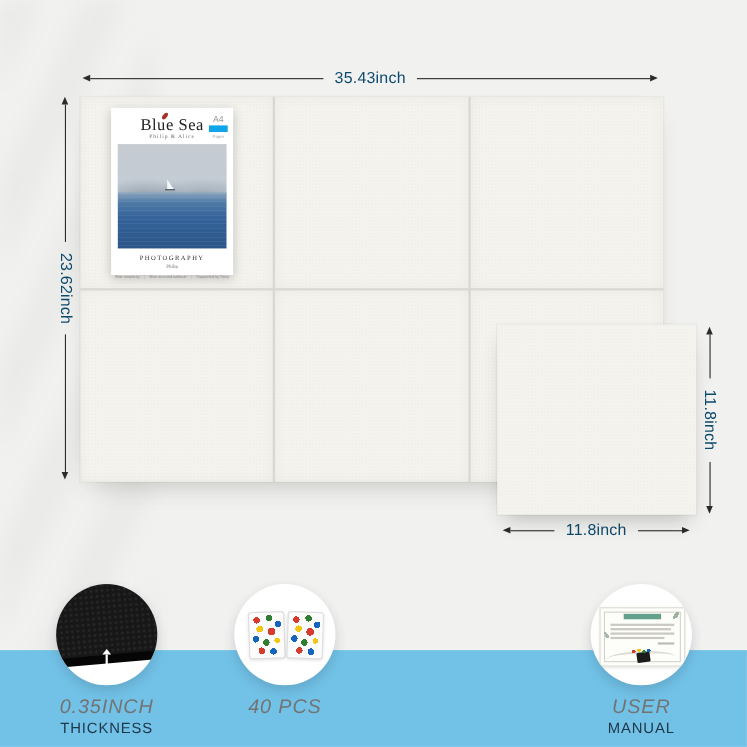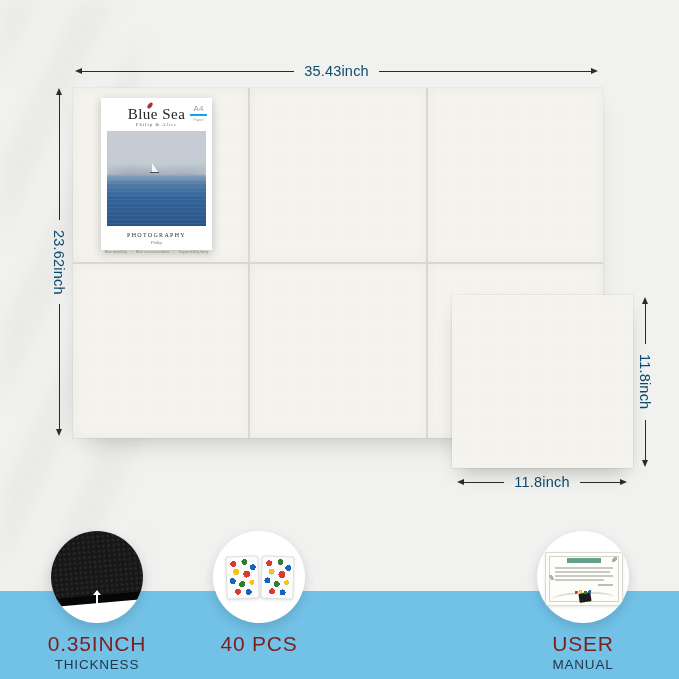--- a/index.html
+++ b/index.html
@@ -57,21 +57,21 @@
     position:absolute; left:101px; top:98px; width:111px; height:152px; z-index:3;
     background:#ffffff; text-align:center;
     box-shadow:0 3px 9px rgba(50,50,45,0.28);
   }
   .poster-title-wrap { position:relative; margin-top:7px; height:16px; }
   .poster-title { font-family:"Liberation Serif", serif; font-size:15px; color:#232323; letter-spacing:0.5px; }
   .leaf { position:absolute; top:-3px; left:47px; width:4px; height:7px; background:#a93226;
           border-radius:60% 40% 60% 40%; transform:rotate(32deg); }
   .poster-subtitle { font-family:"Liberation Serif", serif; font-size:5px; color:#6a6a6a; letter-spacing:0.9px; margin-top:1px; }
   .poster-badge { position:absolute; top:6px; right:5px; width:17px; color:#9a9a95; text-align:center; }
-  .badge-size { font-size:8px; border-bottom:2px solid #0ea5e9; padding-bottom:1px; }
+  .badge-size { font-size:8px; border-bottom:6px solid #0ea5e9; padding-bottom:1px; }
   .badge-type { font-size:4px; margin-top:1px; color:#a5a5a0; }
   .poster-photo { position:relative; margin:4px 6px 0; height:95px; overflow:hidden;
     background:linear-gradient(#c7ccd2 0%, #c2cbd4 44%, #b8c5d1 46%); }
   .mountains { position:absolute; left:0; right:0; top:27%; height:21%;
     background:radial-gradient(60% 100% at 25% 100%, rgba(122,134,148,0.55), rgba(122,134,148,0) 70%),
                radial-gradient(70% 100% at 78% 100%, rgba(122,134,148,0.45), rgba(122,134,148,0) 72%);
     filter:blur(1.2px); }
   .sea { position:absolute; left:0; right:0; top:46%; bottom:0;
     background:linear-gradient(#8aa4bd 0%, #4f7aa6 18%, #34639a 45%, #2b5587 100%); }
   .sea::after { content:""; position:absolute; inset:0;
@@ -84,21 +84,21 @@
   .poster-footnotes { display:flex; justify-content:center; align-items:center; gap:4px; margin-top:4px;
     font-size:3.5px; color:#8e8e8a; }
   .fsep { font-style:normal; font-size:4px; color:#b5b5b0; }
 
   
   .band { position:absolute; left:0; right:0; top:591px; height:88px; background:#72c2e7; }
   .feature { position:absolute; top:531px; width:170px; text-align:center; z-index:4; }
   .f1{left:12px} .f2{left:174px} .f3{left:335px} .f4{left:498px}
   .circle { position:relative; width:92px; height:92px; margin:0 auto; background:#fff;
     border-radius:50%; overflow:hidden; box-shadow:0 5px 11px rgba(40,70,90,0.20); }
-  .f-value { margin-top:9px; font-size:21px; color:#7f1d1d; letter-spacing:0.8px; }
+  .f-value { margin-top:9px; font-size:18px; color:#737373; letter-spacing:0.8px;font-style:italic; }
   .f-label { margin-top:1px; font-size:13.5px; color:#21384a; letter-spacing:0.8px; }
 
   
   .felt-face { position:absolute; left:-9px; top:-12px; width:112px; height:76px;
     background-color:#171717;
     background-image:radial-gradient(rgba(255,255,255,0.07) 1px, transparent 1.6px);
     background-size:5px 5px;
     transform:rotate(-5deg);
     box-shadow:0 9px 0 -1px #060606; }
   .thick-arrow { position:absolute; left:50%; transform:translateX(-50%); bottom:12px;

